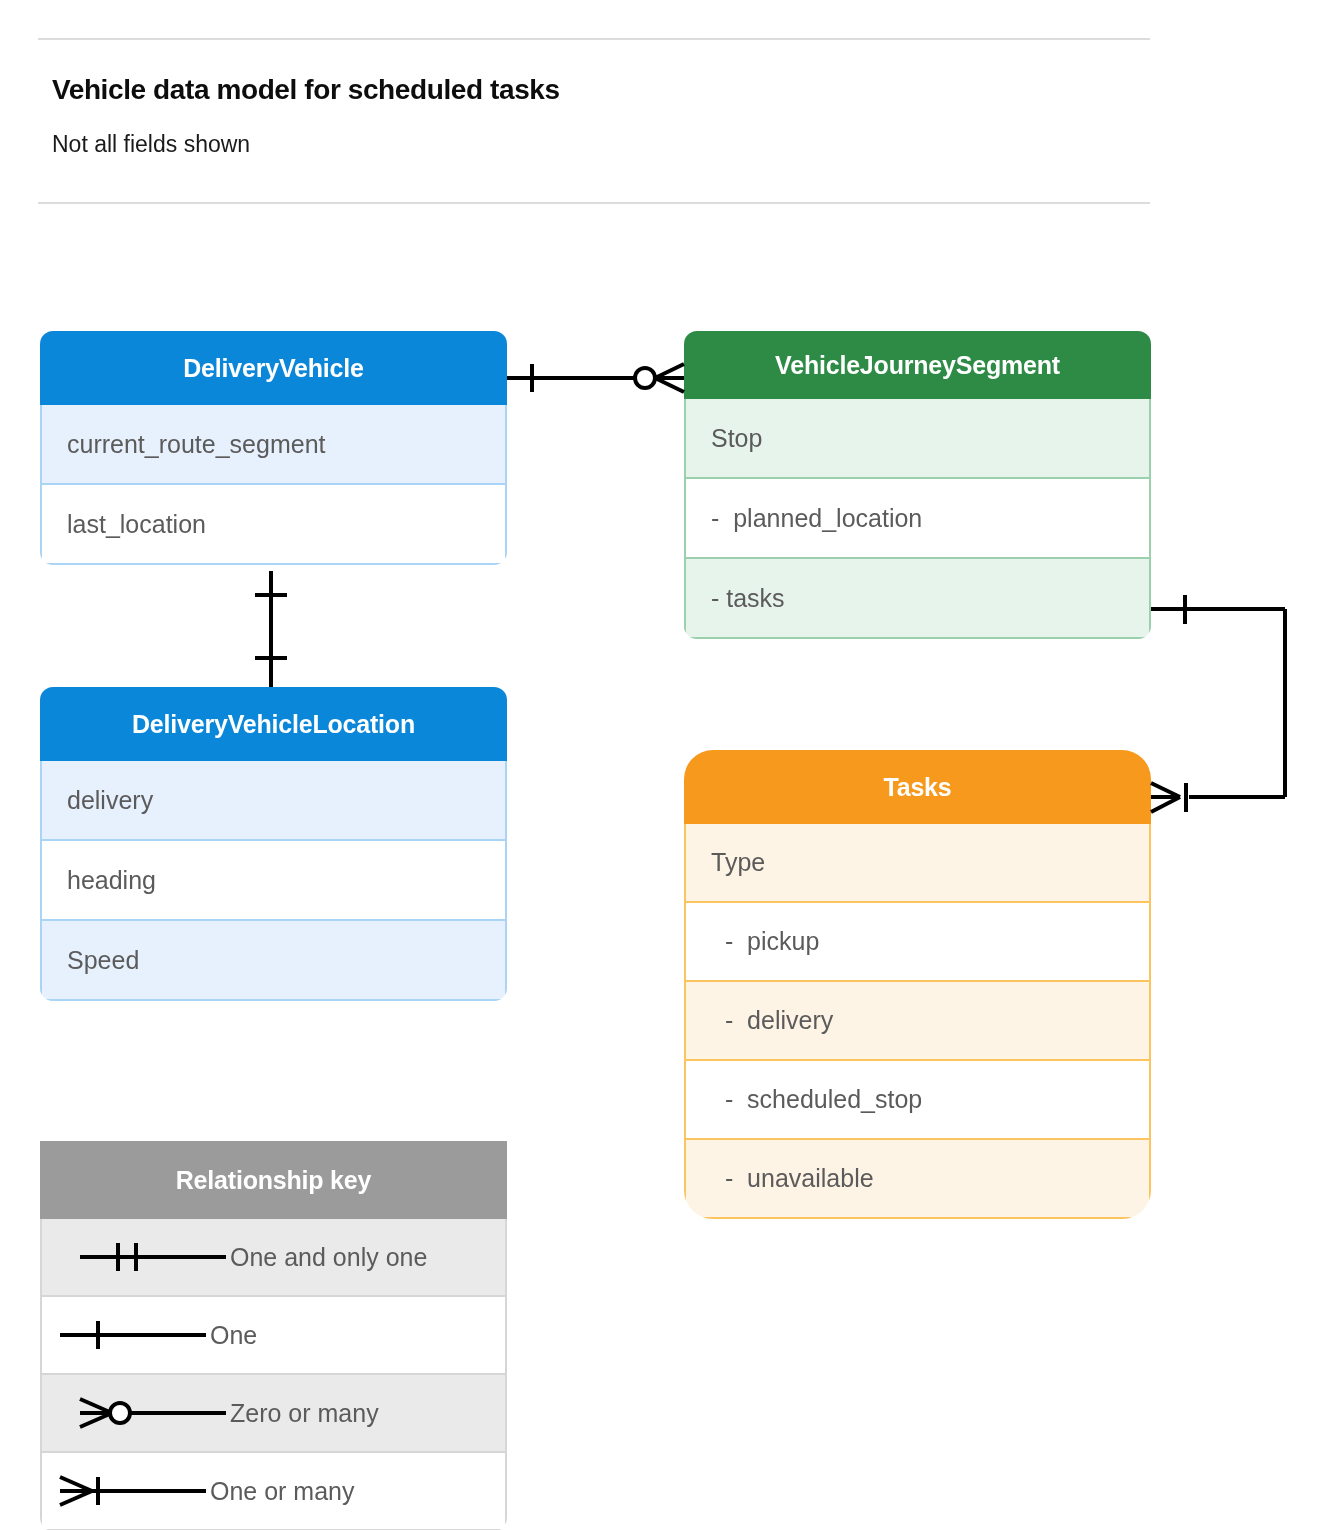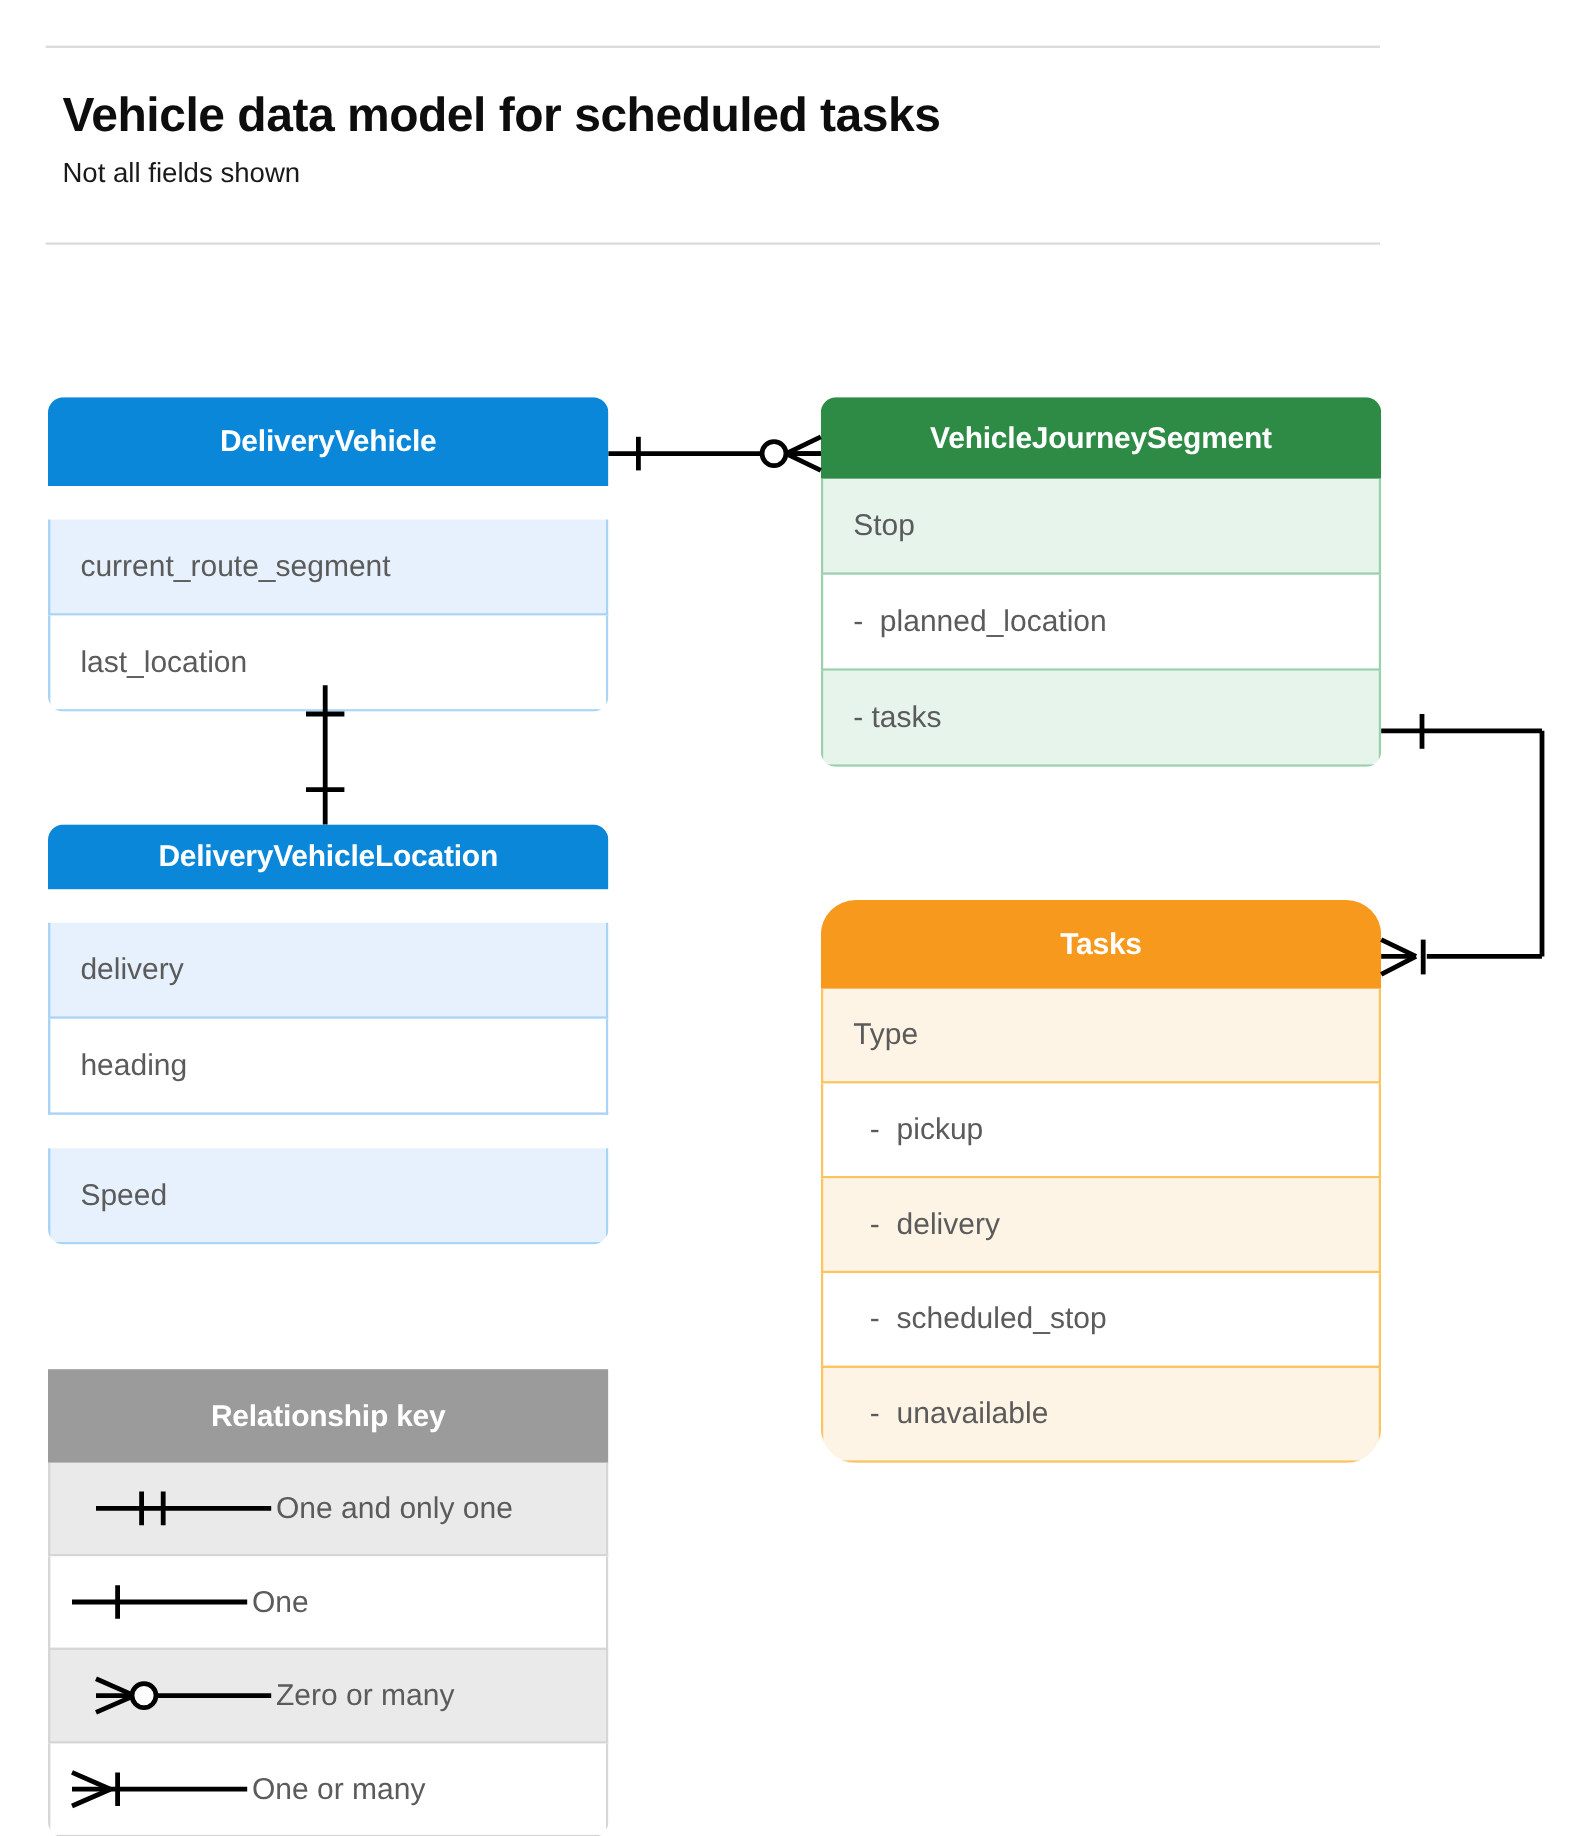--- a/index.html
+++ b/index.html
@@ -27,21 +27,21 @@
     height: 2px;
     background: #dcdcdc;
   }
   #rule-top { top: 38px; }
   #rule-bottom { top: 202px; }
 
   #page-title {
     position: absolute;
     left: 52px;
     top: 74px;
-    font-size: 40px;
+    font-size: 28px;
     font-weight: bold;
     color: #0d0d0d;
     letter-spacing: -0.4px;
     white-space: nowrap;
   }
   #page-subtitle {
     position: absolute;
     left: 52px;
     top: 131px;
     font-size: 23px;
@@ -79,21 +79,21 @@
     border-right-width: 2px;
     border-bottom-width: 2px;
     border-top-width: 0;
     border-style: solid;
     white-space: pre;
   }
 
   
   .theme-blue .entity-title { background: #0b87da; }
   .theme-blue .entity-row { border-color: #a9d4f5; }
-  .theme-blue .entity-row.tint { background: #e7f1fd; margin-top: 28px; }
+  .theme-blue .entity-row.tint { background: #e7f1fd; }
   .theme-blue .entity-row.plain { background: #ffffff; }
 
   
   .theme-green .entity-title { background: #2e8b46; }
   .theme-green .entity-row { border-color: #9ad1ac; }
   .theme-green .entity-row.tint { background: #e7f4ec; }
   .theme-green .entity-row.plain { background: #ffffff; }
 
   
   .theme-orange .entity-title { background: #f7991d; }
@@ -103,21 +103,21 @@
 
   
   .theme-gray .entity-title { background: #9b9b9b; }
 
   
   #ent-delivery-vehicle { left: 40px; top: 331px; width: 467px; }
   #ent-delivery-vehicle .entity-title { height: 74px; }
   #ent-delivery-vehicle .entity-row { height: 80px; }
 
   #ent-delivery-vehicle-location { left: 40px; top: 687px; width: 467px; }
-  #ent-delivery-vehicle-location .entity-title { height: 54px; }
+  #ent-delivery-vehicle-location .entity-title { height: 74px; }
   #ent-delivery-vehicle-location .entity-row { height: 80px; }
 
   #ent-vehicle-journey-segment { left: 684px; top: 331px; width: 467px; }
   #ent-vehicle-journey-segment .entity-title { height: 68px; }
   #ent-vehicle-journey-segment .entity-row { height: 80px; }
 
   #ent-tasks { left: 684px; top: 750px; width: 467px; border-radius: 29px; }
   #ent-tasks .entity-title { height: 74px; }
   #ent-tasks .entity-row { height: 79px; }
 

